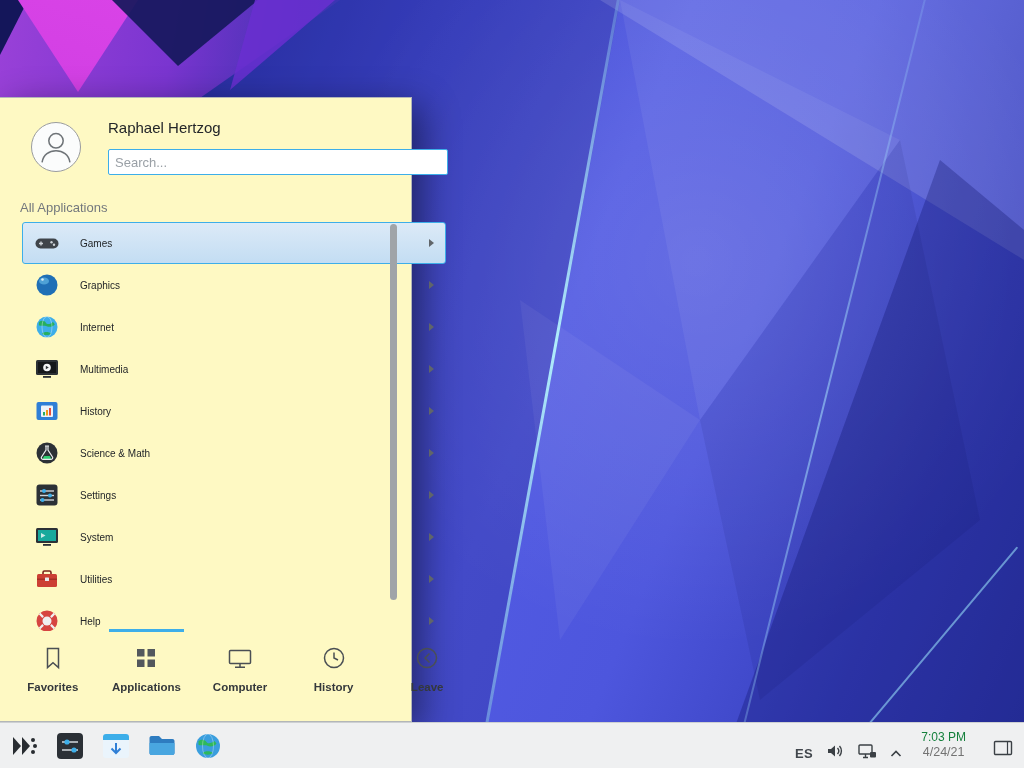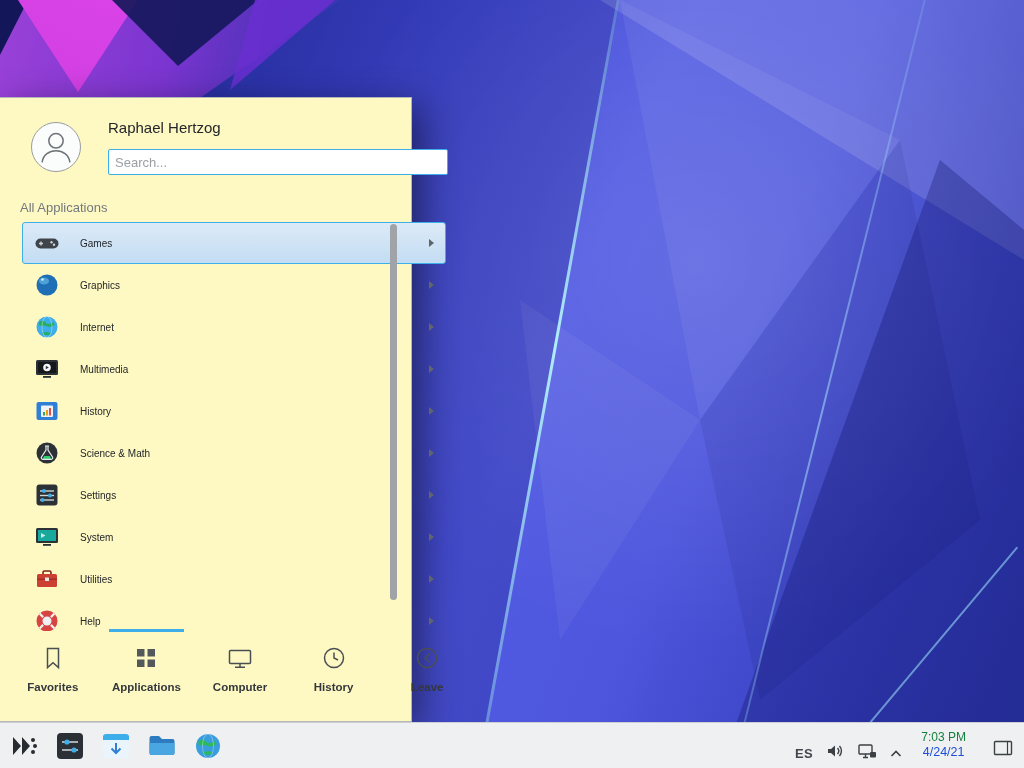--- a/index.html
+++ b/index.html
@@ -74,21 +74,21 @@
   .tb-app{width:32px;height:32px;display:flex;align-items:center;justify-content:center;}
   .tb-app svg{display:block;width:30px;height:30px;}
   .tb-right{margin-left:auto;display:flex;align-items:flex-end;gap:12px;padding-right:8px;}
   .kbd-layout{font-size:13px;color:#41464c;font-weight:bold;letter-spacing:.5px;}
   .tray-icon{width:20px;height:20px;}
   .tray-icon svg{display:block;width:20px;height:20px;}
   .caret{width:14px;height:14px;}
   .caret svg{display:block;width:14px;height:14px;}
   .clock{text-align:center;line-height:1.25;margin:0 6px;}
   .clock-time{font-size:12px;color:#15803d;}
-  .clock-date{font-size:12.5px;color:#1d4ed8;}
+  .clock-date{font-size:12.5px;color:#737373;}
   .show-desktop{width:26px;height:26px;margin-left:6px;display:flex;align-items:center;justify-content:center;}
   .show-desktop svg{display:block;width:22px;height:22px;}
 </style>
 </head>
 <body>
 
 <div class="wallpaper">
   <div class="wp-layer wp-glow"></div>
   <div class="wp-layer f-left"></div>
   <div class="wp-layer f-topright"></div>

